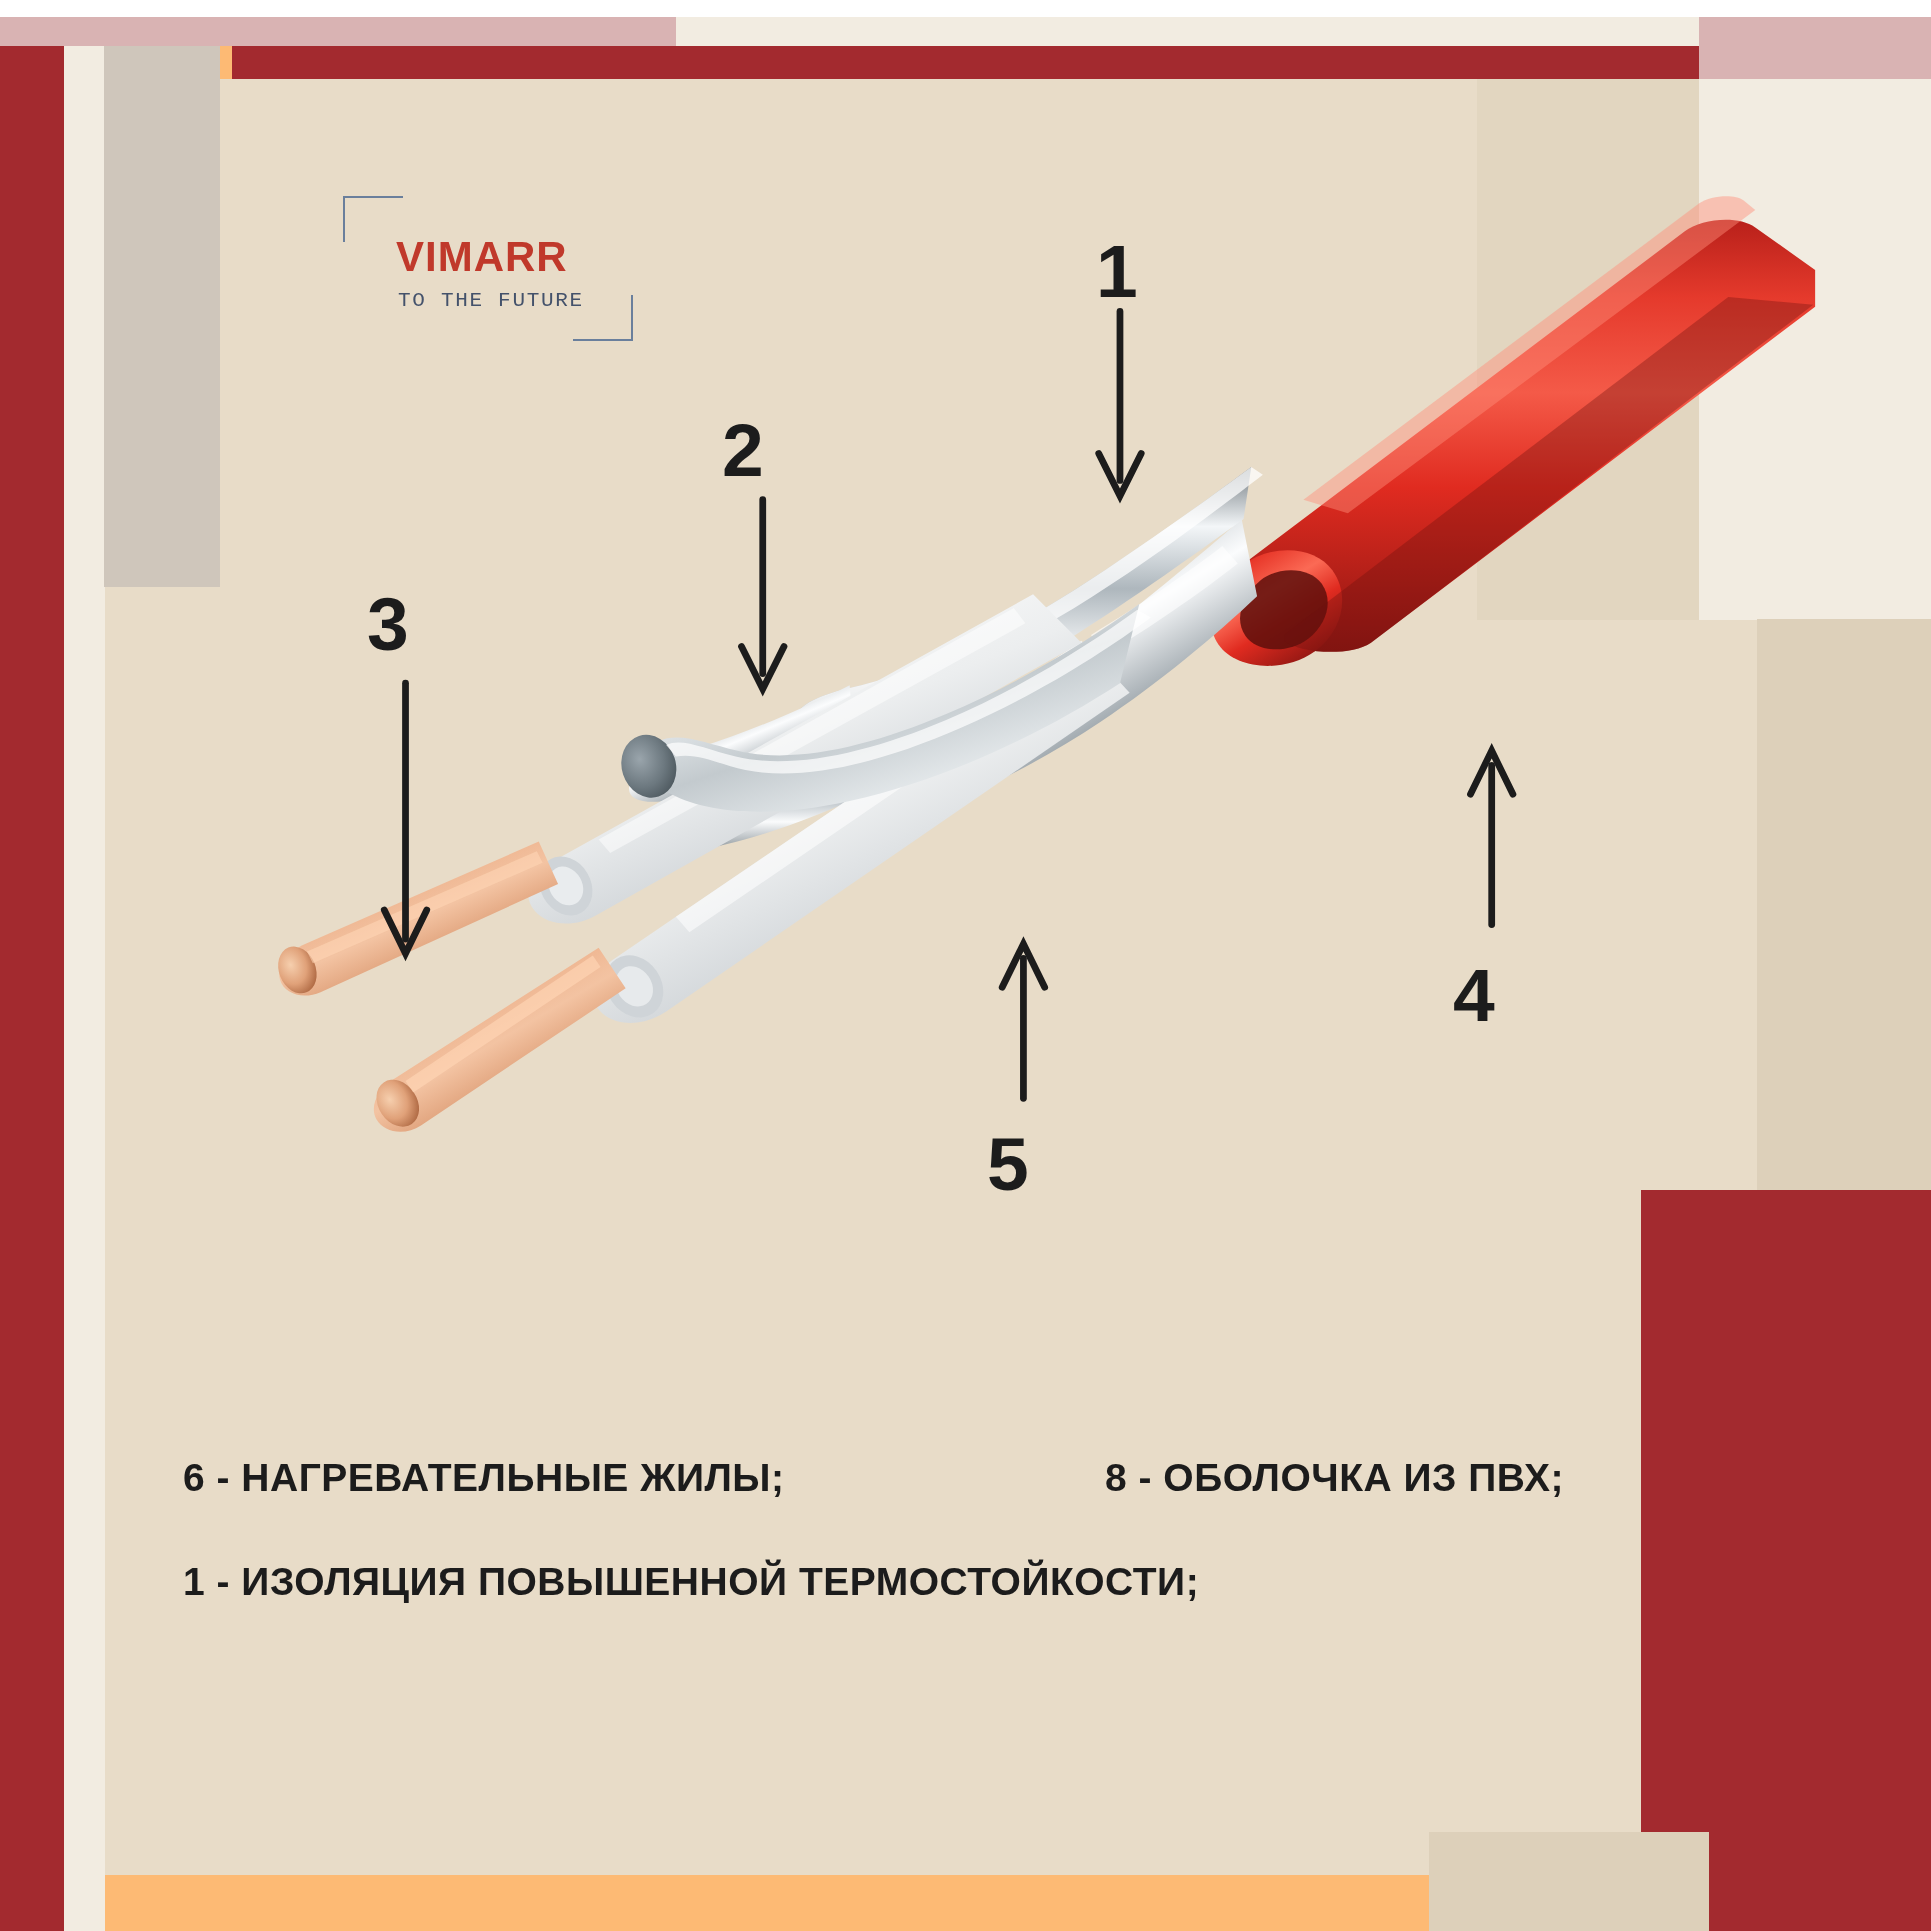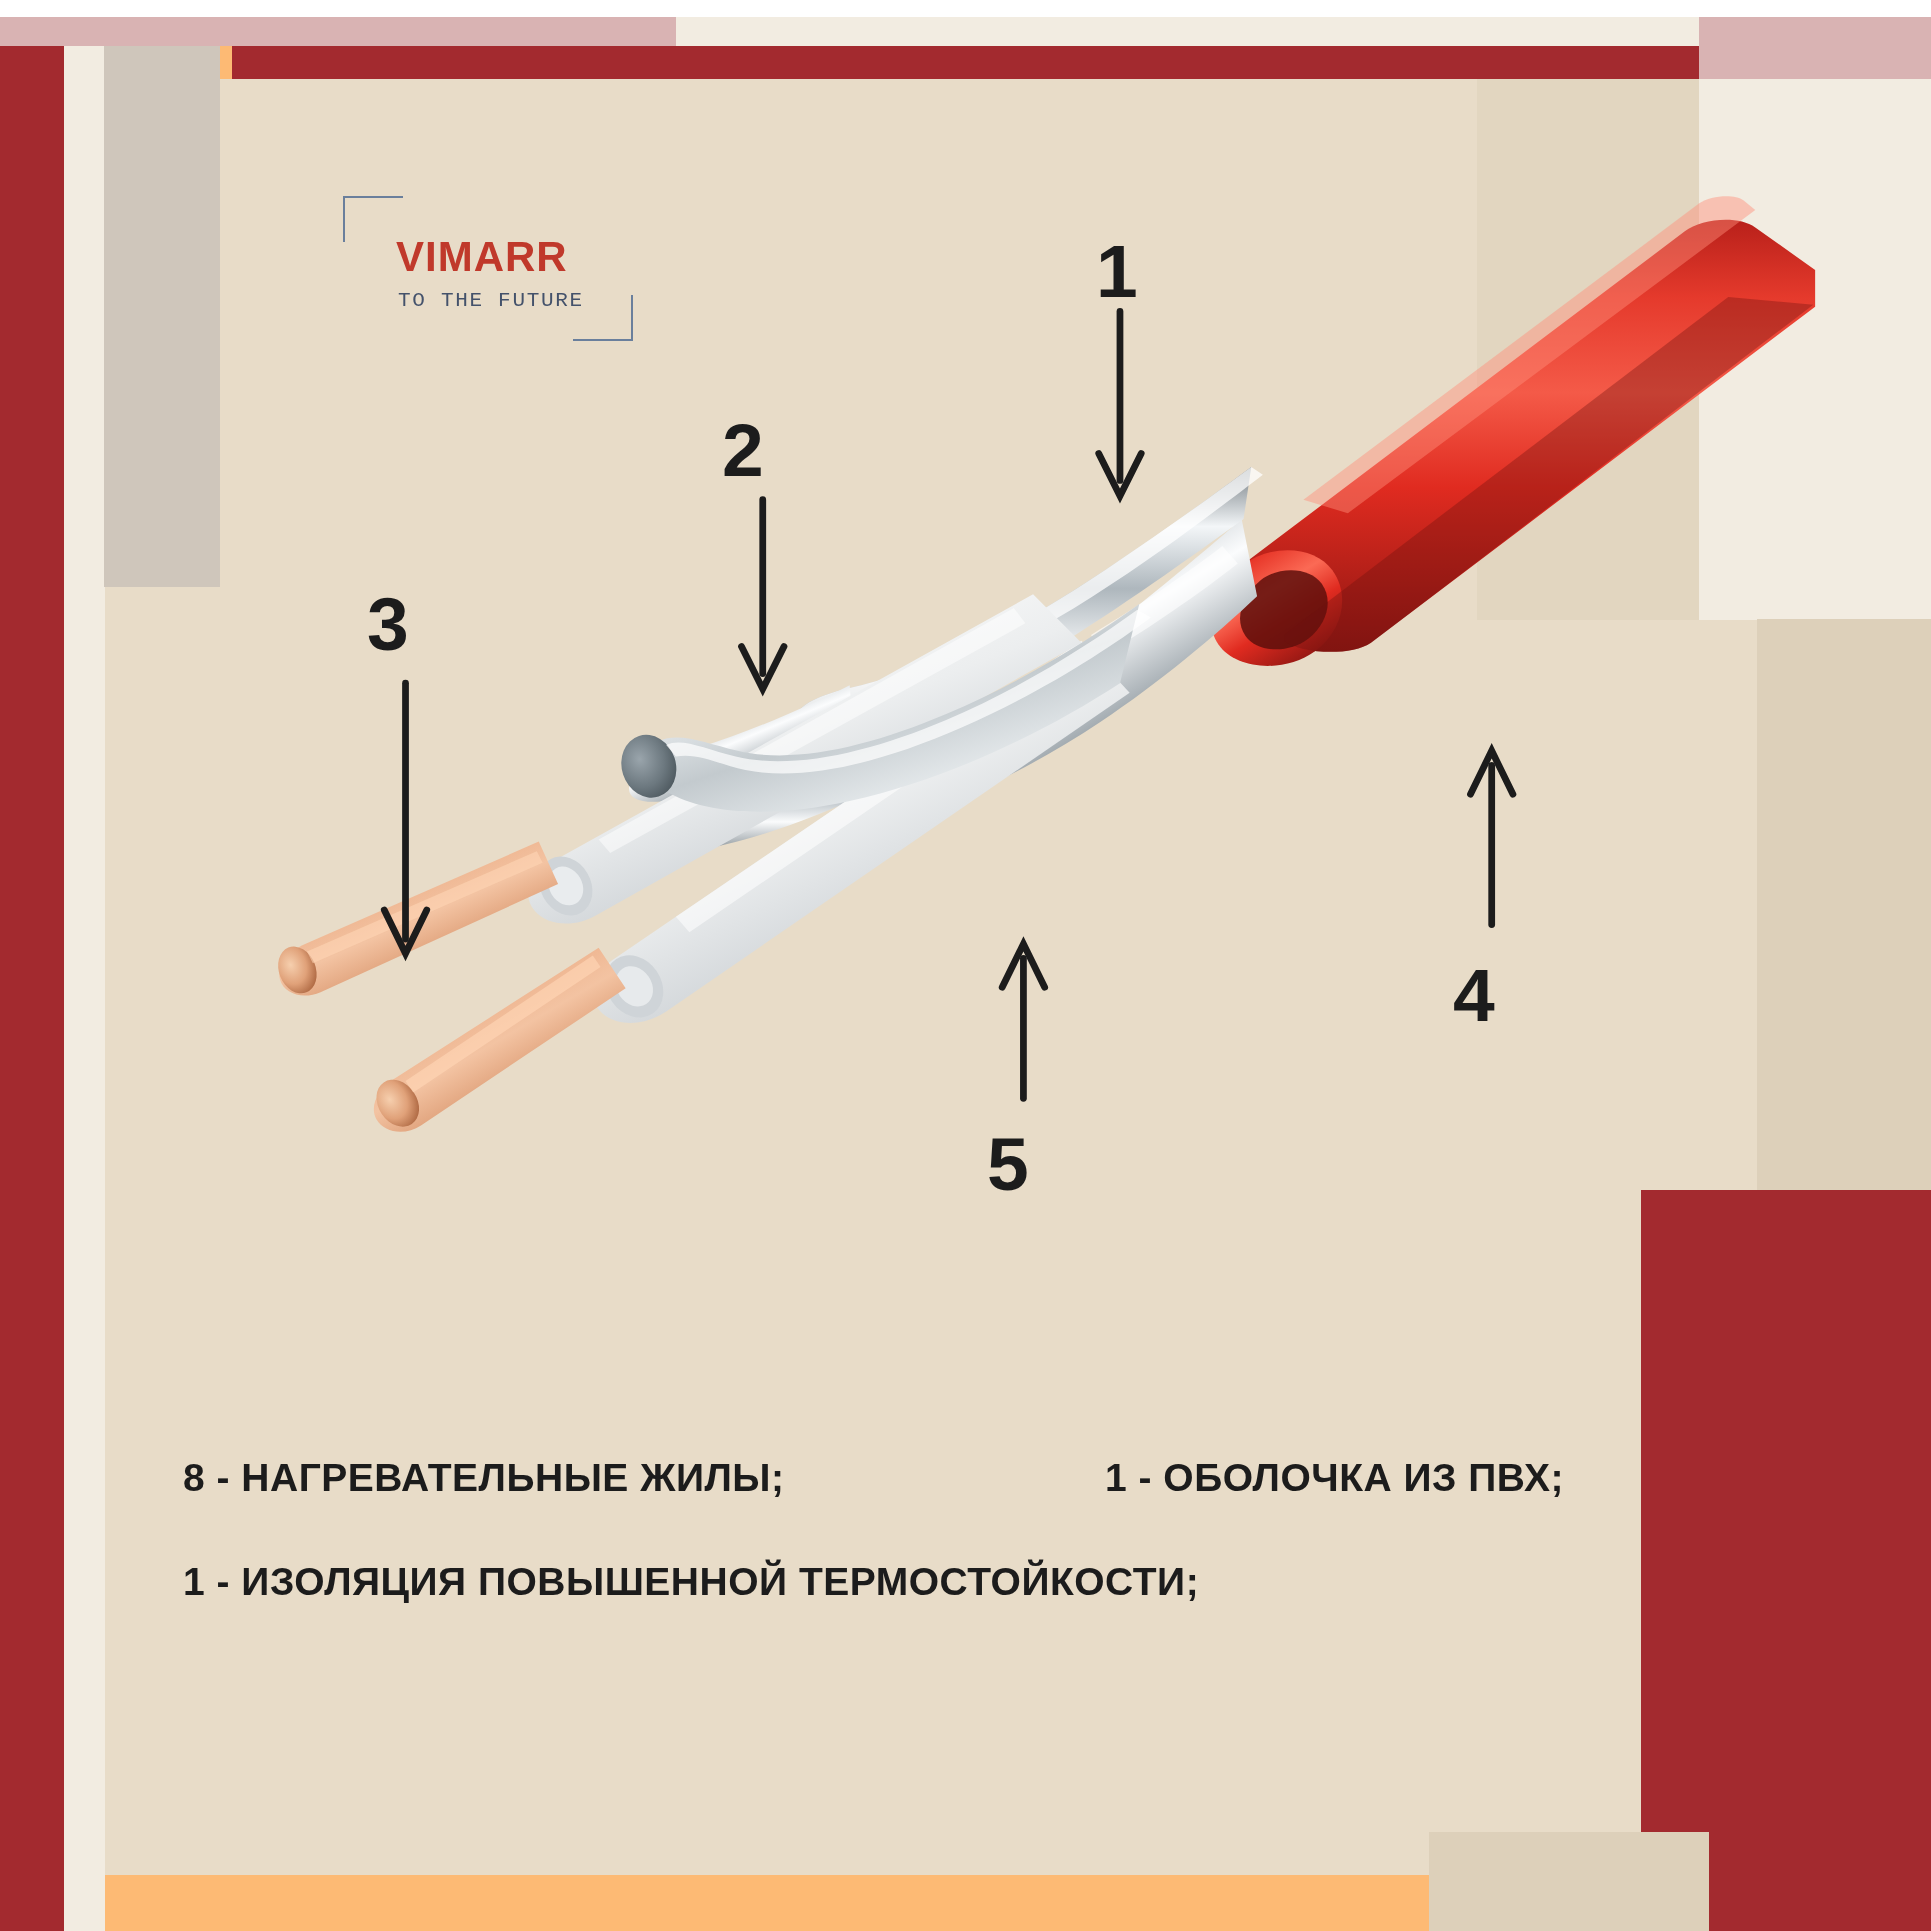--- a/index.html
+++ b/index.html
@@ -376,22 +376,22 @@
   </svg>
 
   <div class="callout-num" style="left:1096px; top:217px;">1</div>
   <div class="callout-num" style="left:722px;  top:396px;">2</div>
   <div class="callout-num" style="left:367px;  top:570px;">3</div>
   <div class="callout-num" style="left:1453px; top:941px;">4</div>
   <div class="callout-num" style="left:987px; top:1110px;">5</div>
 
   <div id="legend">
     <div class="legend-row">
-      <div class="legend-item col-a">8 - НАГРЕВАТЕЛЬНЫЕ ЖИЛЫ;</div>
-      <div class="legend-item col-b">1 - ОБОЛОЧКА ИЗ ПВХ;</div>
+      <div class="legend-item col-a">6 - НАГРЕВАТЕЛЬНЫЕ ЖИЛЫ;</div>
+      <div class="legend-item col-b">8 - ОБОЛОЧКА ИЗ ПВХ;</div>
     </div>
     <div class="legend-row">
       <div class="legend-item col-a">1 - ИЗОЛЯЦИЯ ПОВЫШЕННОЙ ТЕРМОСТОЙКОСТИ;</div>
     </div>
   </div>
 
 </div>
 
 
 </body></html>

